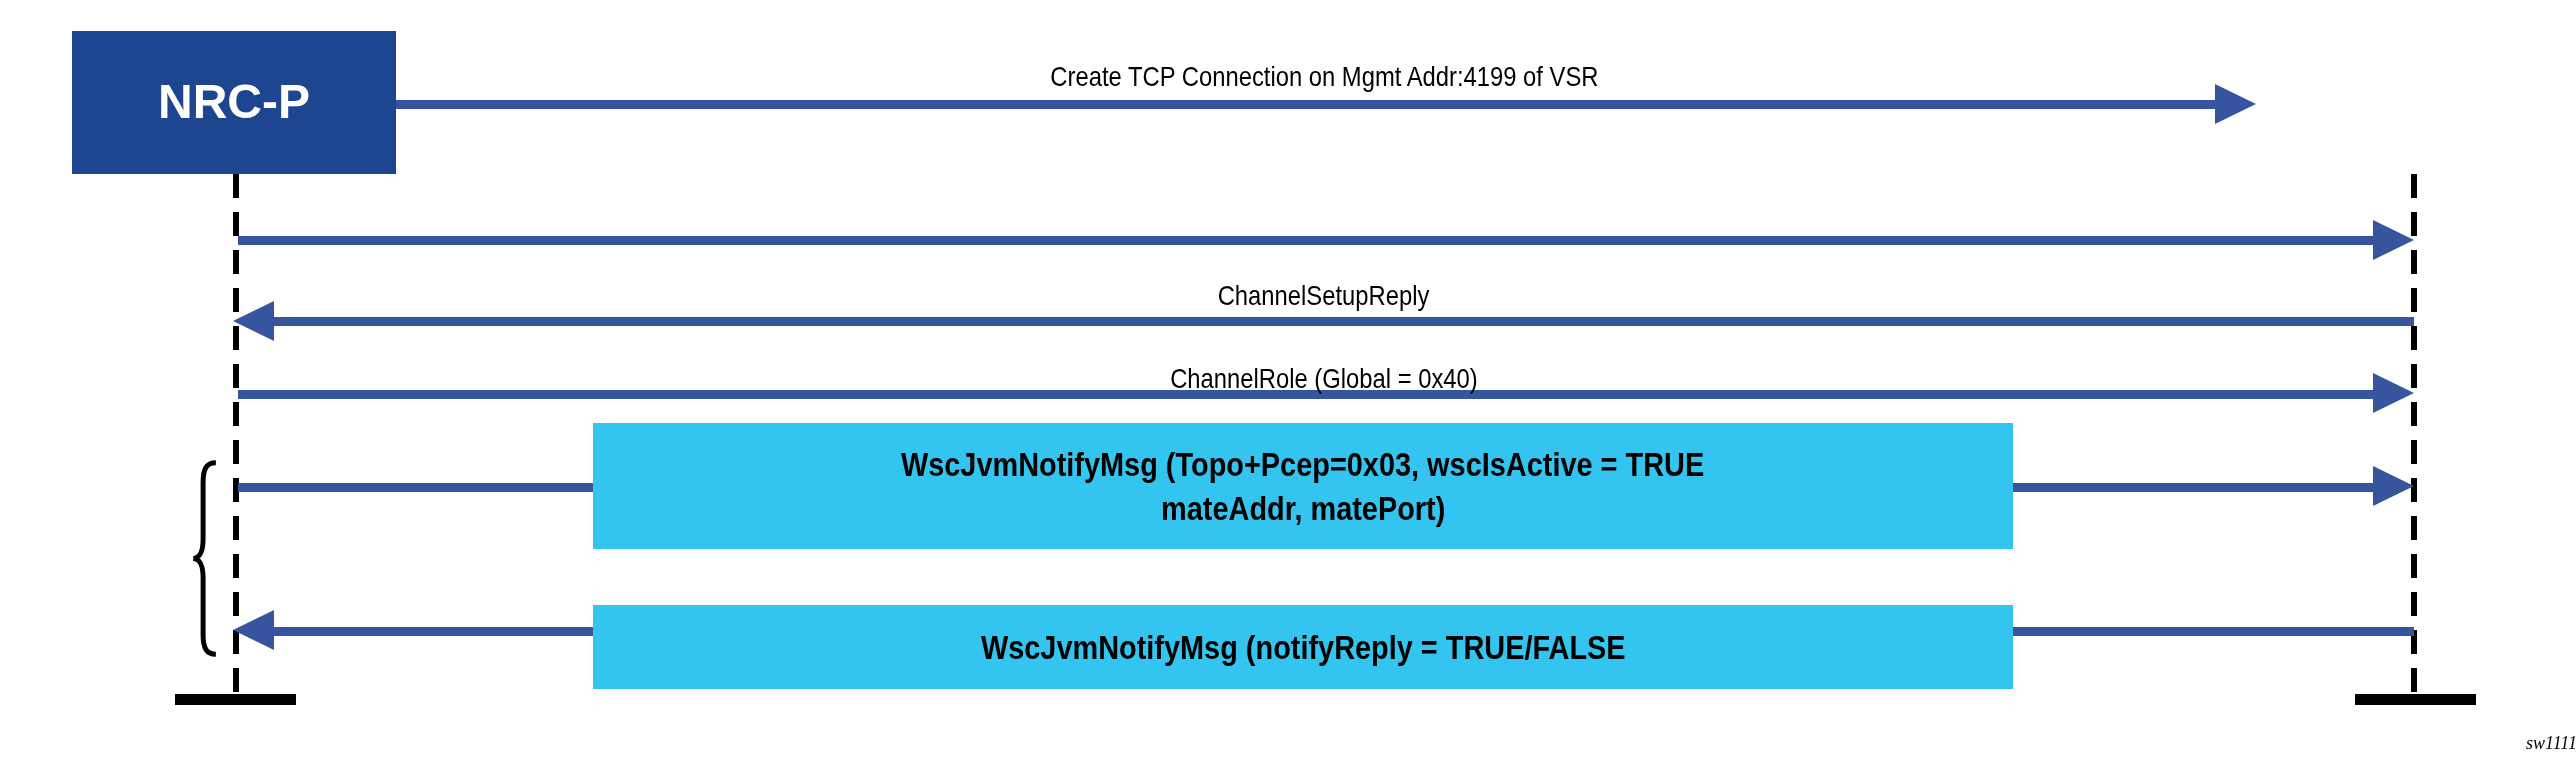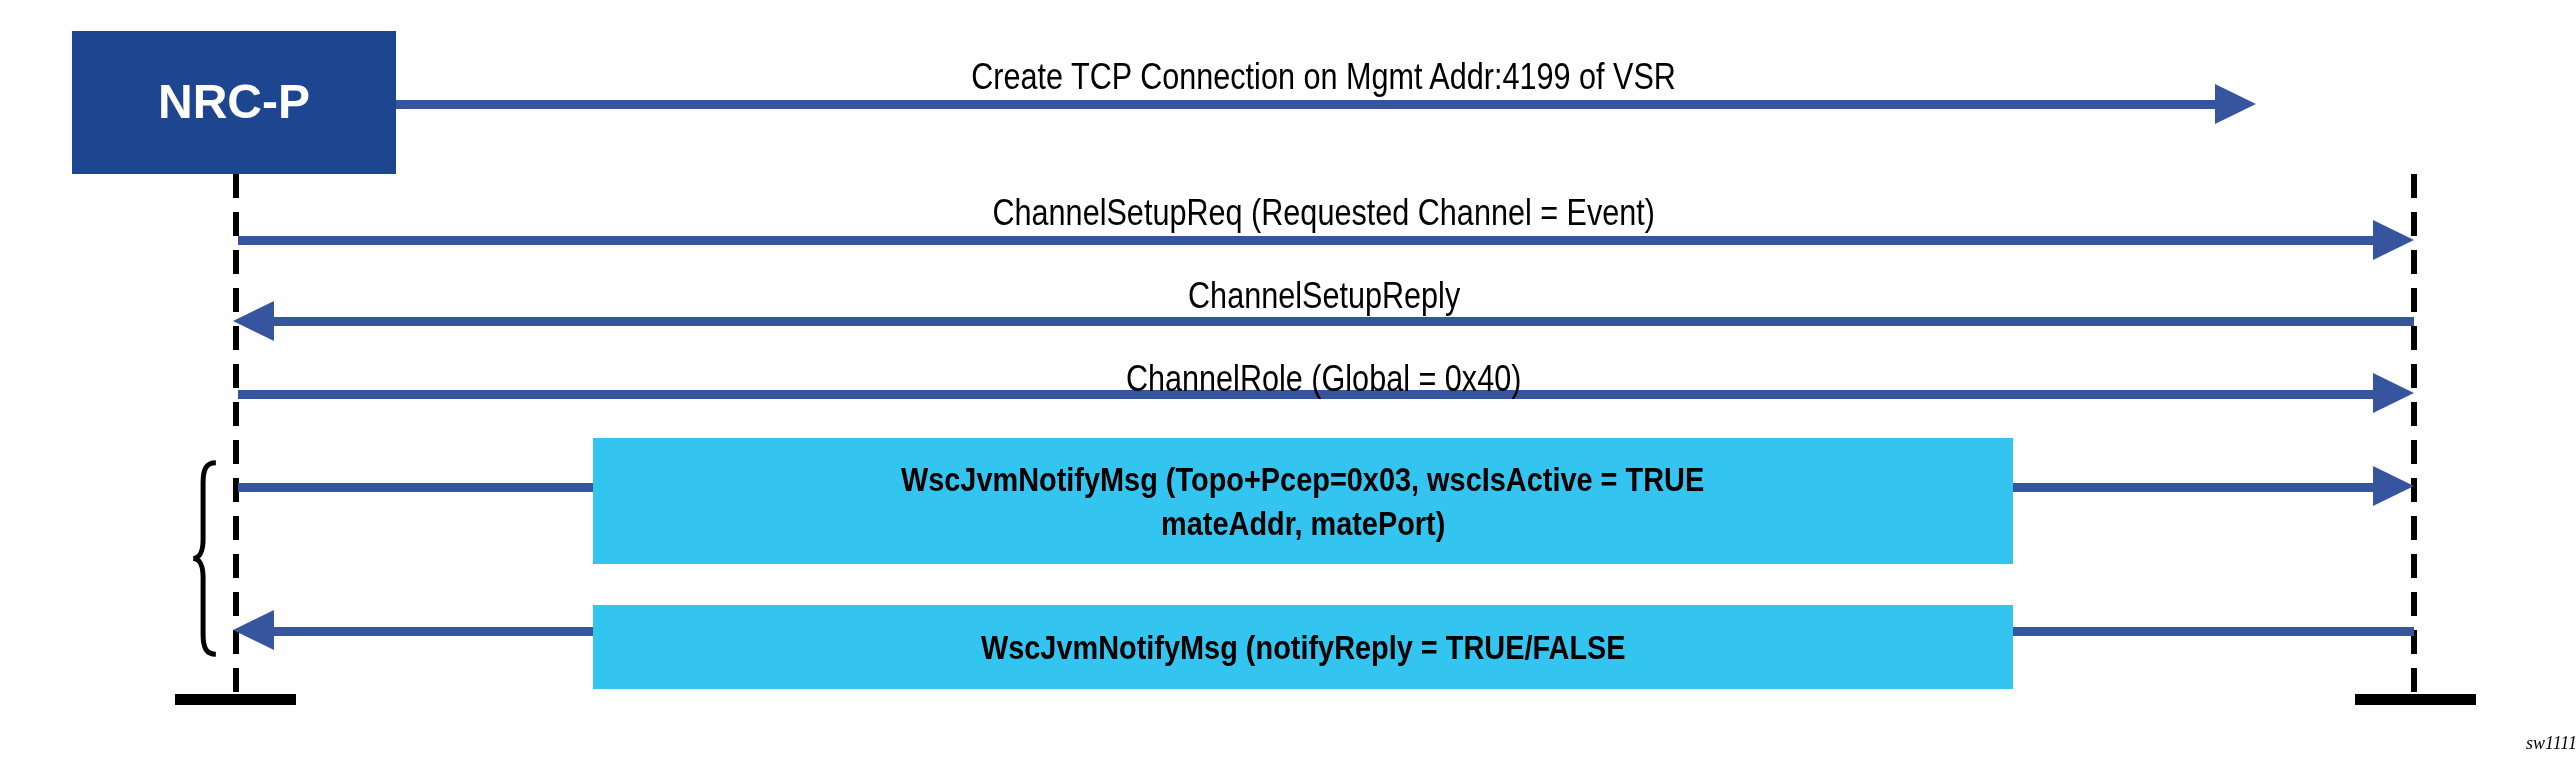--- a/index.html
+++ b/index.html
@@ -34,28 +34,28 @@
 
   
   .shaft{position:absolute;height:8.5px;background:var(--arrow,#37549F);z-index:1;}
   .head{position:absolute;width:0;height:0;z-index:2;
         border-top:20.6px solid transparent;border-bottom:20.6px solid transparent;}
   .head.r{border-left:41px solid var(--arrow,#37549F);}
   .head.l{border-right:41px solid var(--arrow,#37549F);}
 
   
   .msg-label{position:absolute;left:199px;width:2178px;text-align:center;
-             font-size:36px;line-height:41px;color:#000;z-index:4;white-space:nowrap;}
+             font-size:28px;line-height:41px;color:#000;z-index:4;white-space:nowrap;}
   .cond{display:inline-block;transform:scaleX(0.85);white-space:nowrap;}
 
   
   .hl-box{position:absolute;left:557px;width:1420px;background:var(--highlight-fill,#33C5F0);
           z-index:3;display:flex;flex-direction:column;align-items:center;justify-content:center;
           font-weight:bold;font-size:34px;line-height:44px;color:#000;text-align:center;}
-  .hl-box.one{top:438px;height:126px;}
+  .hl-box.one{top:423px;height:126px;}
   .hl-box.two{top:605px;height:84px;}
 
   
   .ha-label{position:absolute;left:7px;top:508px;width:156px;text-align:center;
             font-size:34px;line-height:41px;color:#000;z-index:4;}
   .ha-label span{display:block;}
   .brace{position:absolute;left:155px;top:460px;z-index:4;}
 
   
   .caption{position:absolute;left:2328px;top:733px;width:213px;text-align:right;
@@ -72,23 +72,20 @@
 
   <div class="lifeline left"></div>
   <div class="lifeline right"></div>
 
   <div class="msg-label" style="top:56px">
     <span class="cond">Create TCP Connection on Mgmt Addr:4199 of VSR</span>
   </div>
   <div class="shaft" style="left:360px;top:100px;width:1821px"></div>
   <div class="head r" style="left:2179px;top:84px"></div>
 
-  <div class="msg-label" style="top:192px">
-    <span class="cond">ChannelSetupReq (Requested Channel = Event)</span>
-  </div>
   <div class="shaft" style="left:202px;top:236px;width:2136px"></div>
   <div class="head r" style="left:2337px;top:220px"></div>
 
   <div class="msg-label" style="top:275px">
     <span class="cond">ChannelSetupReply</span>
   </div>
   <div class="shaft" style="left:236px;top:317px;width:2142px"></div>
   <div class="head l" style="left:197px;top:301px"></div>
 
   <div class="msg-label" style="top:358px">

